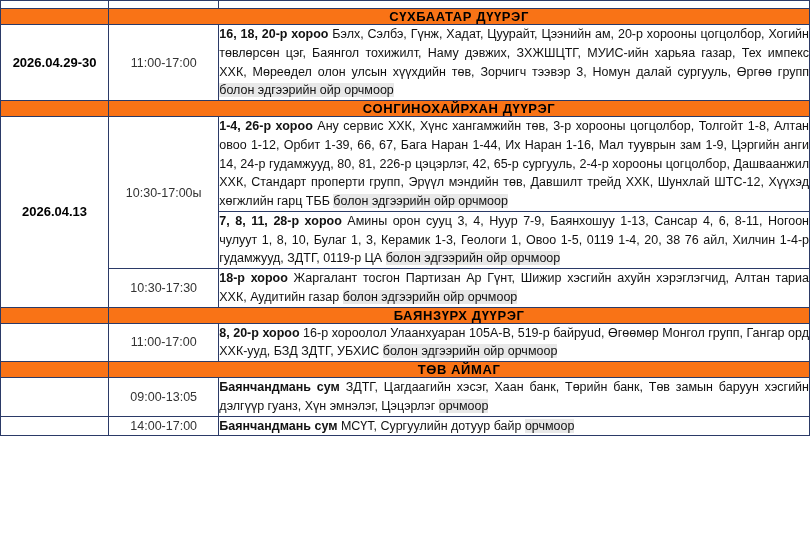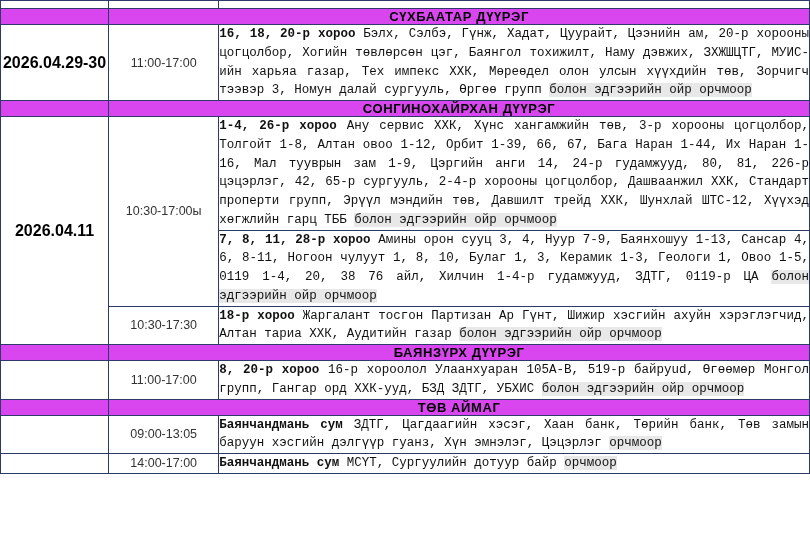--- a/index.html
+++ b/index.html
@@ -25,39 +25,38 @@
     vertical-align: middle;
     padding: 0;
   }
   .col-date { width: 108px; }
   .col-time { width: 110px; }
   .col-body { width: 590px; }
 
   .date-cell {
     text-align: center;
     font-weight: bold;
-    font-size: 16px;
+    font-size: 13px;
     color: #000;
     padding: 4px 2px;
   }
   .time-cell {
     text-align: center;
     font-size: 12.5px;
     color: #333;
     padding: 4px 2px;
   }
   .body-cell {
     padding: 5px 7px 6px 7px;
     text-align: justify;
     line-height: 1.5;
     font-size: 12.5px;
-    font-family: Liberation Mono, monospace;
   }
   .district-row td {
-    background: #d946ef;
+    background: #f97316;
     text-align: center;
     font-weight: bold;
     letter-spacing: 0.6px;
     font-size: 13px;
     padding: 6px 0 7px 0;
     color: #000;
   }
   .lead {
     font-weight: bold;
   }
@@ -95,21 +94,21 @@
       <td class="date-cell">2026.04.29-30</td>
       <td class="time-cell">11:00-17:00</td>
       <td class="body-cell"><span class="lead">16, 18, 20-р хороо</span><span> Бэлх, Сэлбэ, Гүнж, Хадат, Цуурайт, Цээнийн ам, 20-р хорооны цогцолбор, Хогийн төвлөрсөн цэг, Баянгол тохижилт, Наму дэвжих, ЗХЖШЦТГ, МУИС-ийн харьяа газар, Тех импекс ХХК, Мөреөдел олон улсын хүүхдийн төв, Зорчигч тээвэр 3, Номун далай сургууль, Өргөө групп </span><span class="hl">болон эдгээрийн ойр орчмоор</span></td>
     </tr>
 
     <tr class="district-row">
       <td class="date-cell"></td>
       <td colspan="2">СОНГИНОХАЙРХАН ДҮҮРЭГ</td>
     </tr>
     <tr>
-      <td class="date-cell" rowspan="3">2026.04.11</td>
+      <td class="date-cell" rowspan="3">2026.04.13</td>
       <td class="time-cell" rowspan="2">10:30-17:00ы</td>
       <td class="body-cell"><span class="lead">1-4, 26-р хороо</span><span> Ану сервис ХХК, Хүнс хангамжийн төв, 3-р хорооны цогцолбор, Толгойт 1-8, Алтан овоо 1-12, Орбит 1-39, 66, 67, Бага Наран 1-44, Их Наран 1-16, Мал тууврын зам 1-9, Цэргийн анги 14, 24-р гудамжууд, 80, 81, 226-р цэцэрлэг, 42, 65-р сургууль, 2-4-р хорооны цогцолбор, Дашваанжил ХХК, Стандарт проперти групп, Эрүүл мэндийн төв, Давшилт трейд ХХК, Шунхлай ШТС-12, Хүүхэд хөгжлийн гарц ТББ </span><span class="hl">болон эдгээрийн ойр орчмоор</span></td>
     </tr>
     <tr>
       <td class="body-cell"><span class="lead">7, 8, 11, 28-р хороо</span><span> Амины орон сууц 3, 4, Нуур 7-9, Баянхошуу 1-13, Сансар 4, 6, 8-11, Ногоон чулуут 1, 8, 10, Булаг 1, 3, Керамик 1-3, Геологи 1, Овоо 1-5, 0119 1-4, 20, 38 76 айл, Хилчин 1-4-р гудамжууд, ЗДТГ, 0119-р ЦА </span><span class="hl">болон эдгээрийн ойр орчмоор</span></td>
     </tr>
     <tr>
       <td class="time-cell">10:30-17:30</td>
       <td class="body-cell"><span class="lead">18-р хороо</span><span> Жаргалант тосгон Партизан Ар Гүнт, Шижир хэсгийн ахуйн хэрэглэгчид, Алтан тариа ХХК, Аудитийн газар </span><span class="hl">болон эдгээрийн ойр орчмоор</span></td>
     </tr>

